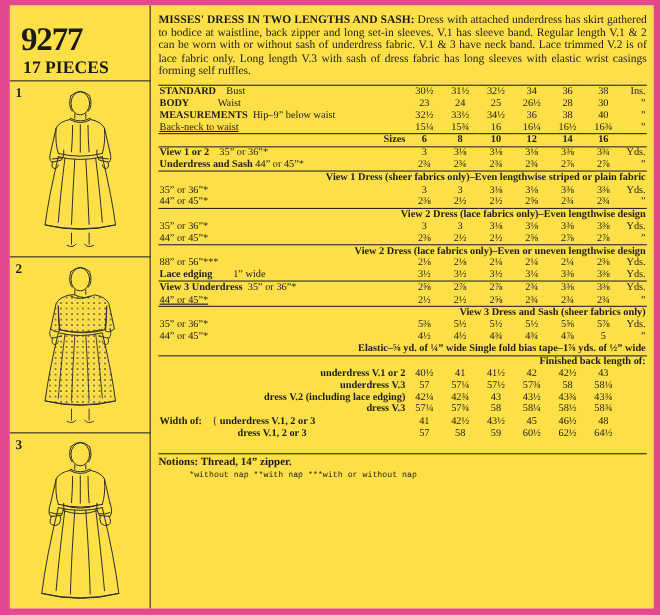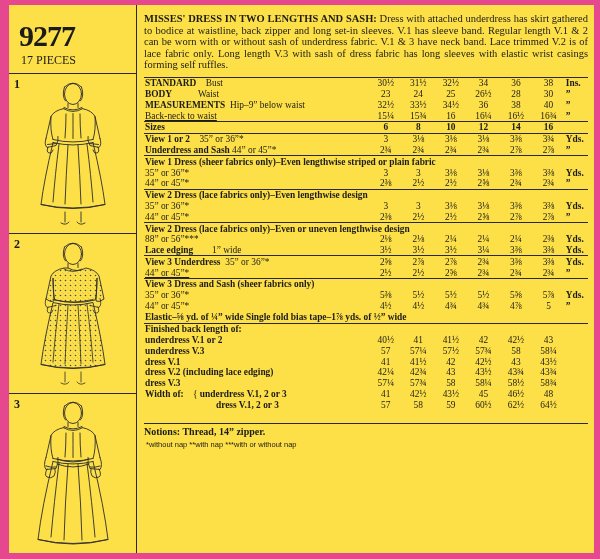--- a/index.html
+++ b/index.html
@@ -32,21 +32,21 @@
     box-sizing:border-box;
   }
   .patnum{
     position:absolute;left:10px;top:14px;
     font-family:"Liberation Serif", serif;
     font-weight:bold;font-size:30px;letter-spacing:-1px;
   }
   .pieces{
     position:absolute;left:12px;top:48px;
     font-family:"Liberation Serif", serif;
-    font-size:12px;font-weight:normal;
+    font-size:16px;font-weight:bold;
   }
   .fig{
     position:absolute;left:0;width:128px;
     border-top:1px solid #2a2a2a;
     box-sizing:border-box;
   }
   .fig1{top:68px;height:160px;}
   .fig2{top:228px;height:160px;}
   .fig3{top:388px;height:160px;border-bottom:none;}
   .fig .num{
@@ -76,36 +76,37 @@
     font-family:"Liberation Serif", serif;
     font-size:9.4px;
     line-height:10px;
   }
   table.meas td{
     padding:0.4px 1px;
     vertical-align:bottom;
     white-space:nowrap;
   }
   .rule-top td{border-top:1px solid #2a2a2a;padding-top:1.5px;}
-  .lbl{font-weight:bold;}
+  .lbl{font-weight:bold;text-align:right;}
   .r{text-align:left;text-decoration:underline;}
-  .unit{text-align:left;width:22px;font-weight:bold;}
+  .unit{text-align:right;width:22px;}
   .sz{width:34px;text-align:center;}
   .first{width:168px;}
   .notions{
     font-family:"Liberation Serif", serif;
     font-size:10px;font-weight:bold;
     border-top:1px solid #2a2a2a;
     padding-top:2px;margin-top:13px;
   }
   .footnote{
-    font-family:Liberation Sans, sans-serif;
+    font-family:Liberation Mono, monospace;
     font-size:7.5px;
     margin-top:3px;
     padding-left:2px;
+    margin-left:26px;
   }
 </style>
 </head>
 <body>
 
 <div id="page">
   <div class="edge edge-left"></div>
   <div class="edge edge-right"></div>
   <div class="edge edge-top"></div>
   <div class="edge edge-bottom"></div>
@@ -448,30 +449,20 @@
           <td class="first lbl">underdress V.3</td>
           <td class="sz">57</td>
           <td class="sz">57¼</td>
           <td class="sz">57½</td>
           <td class="sz">57¾</td>
           <td class="sz">58</td>
           <td class="sz">58¼</td>
           <td class="unit"></td>
         </tr>
         <tr>
-          <td class="first lbl">dress V.1</td>
-          <td class="sz">41</td>
-          <td class="sz">41½</td>
-          <td class="sz">42</td>
-          <td class="sz">42½</td>
-          <td class="sz">43</td>
-          <td class="sz">43½</td>
-          <td class="unit"></td>
-        </tr>
-        <tr>
           <td class="first lbl">dress V.2 (including lace edging)</td>
           <td class="sz">42¼</td>
           <td class="sz">42¾</td>
           <td class="sz">43</td>
           <td class="sz">43½</td>
           <td class="sz">43¾</td>
           <td class="sz">43¾</td>
           <td class="unit"></td>
         </tr>
         <tr>

